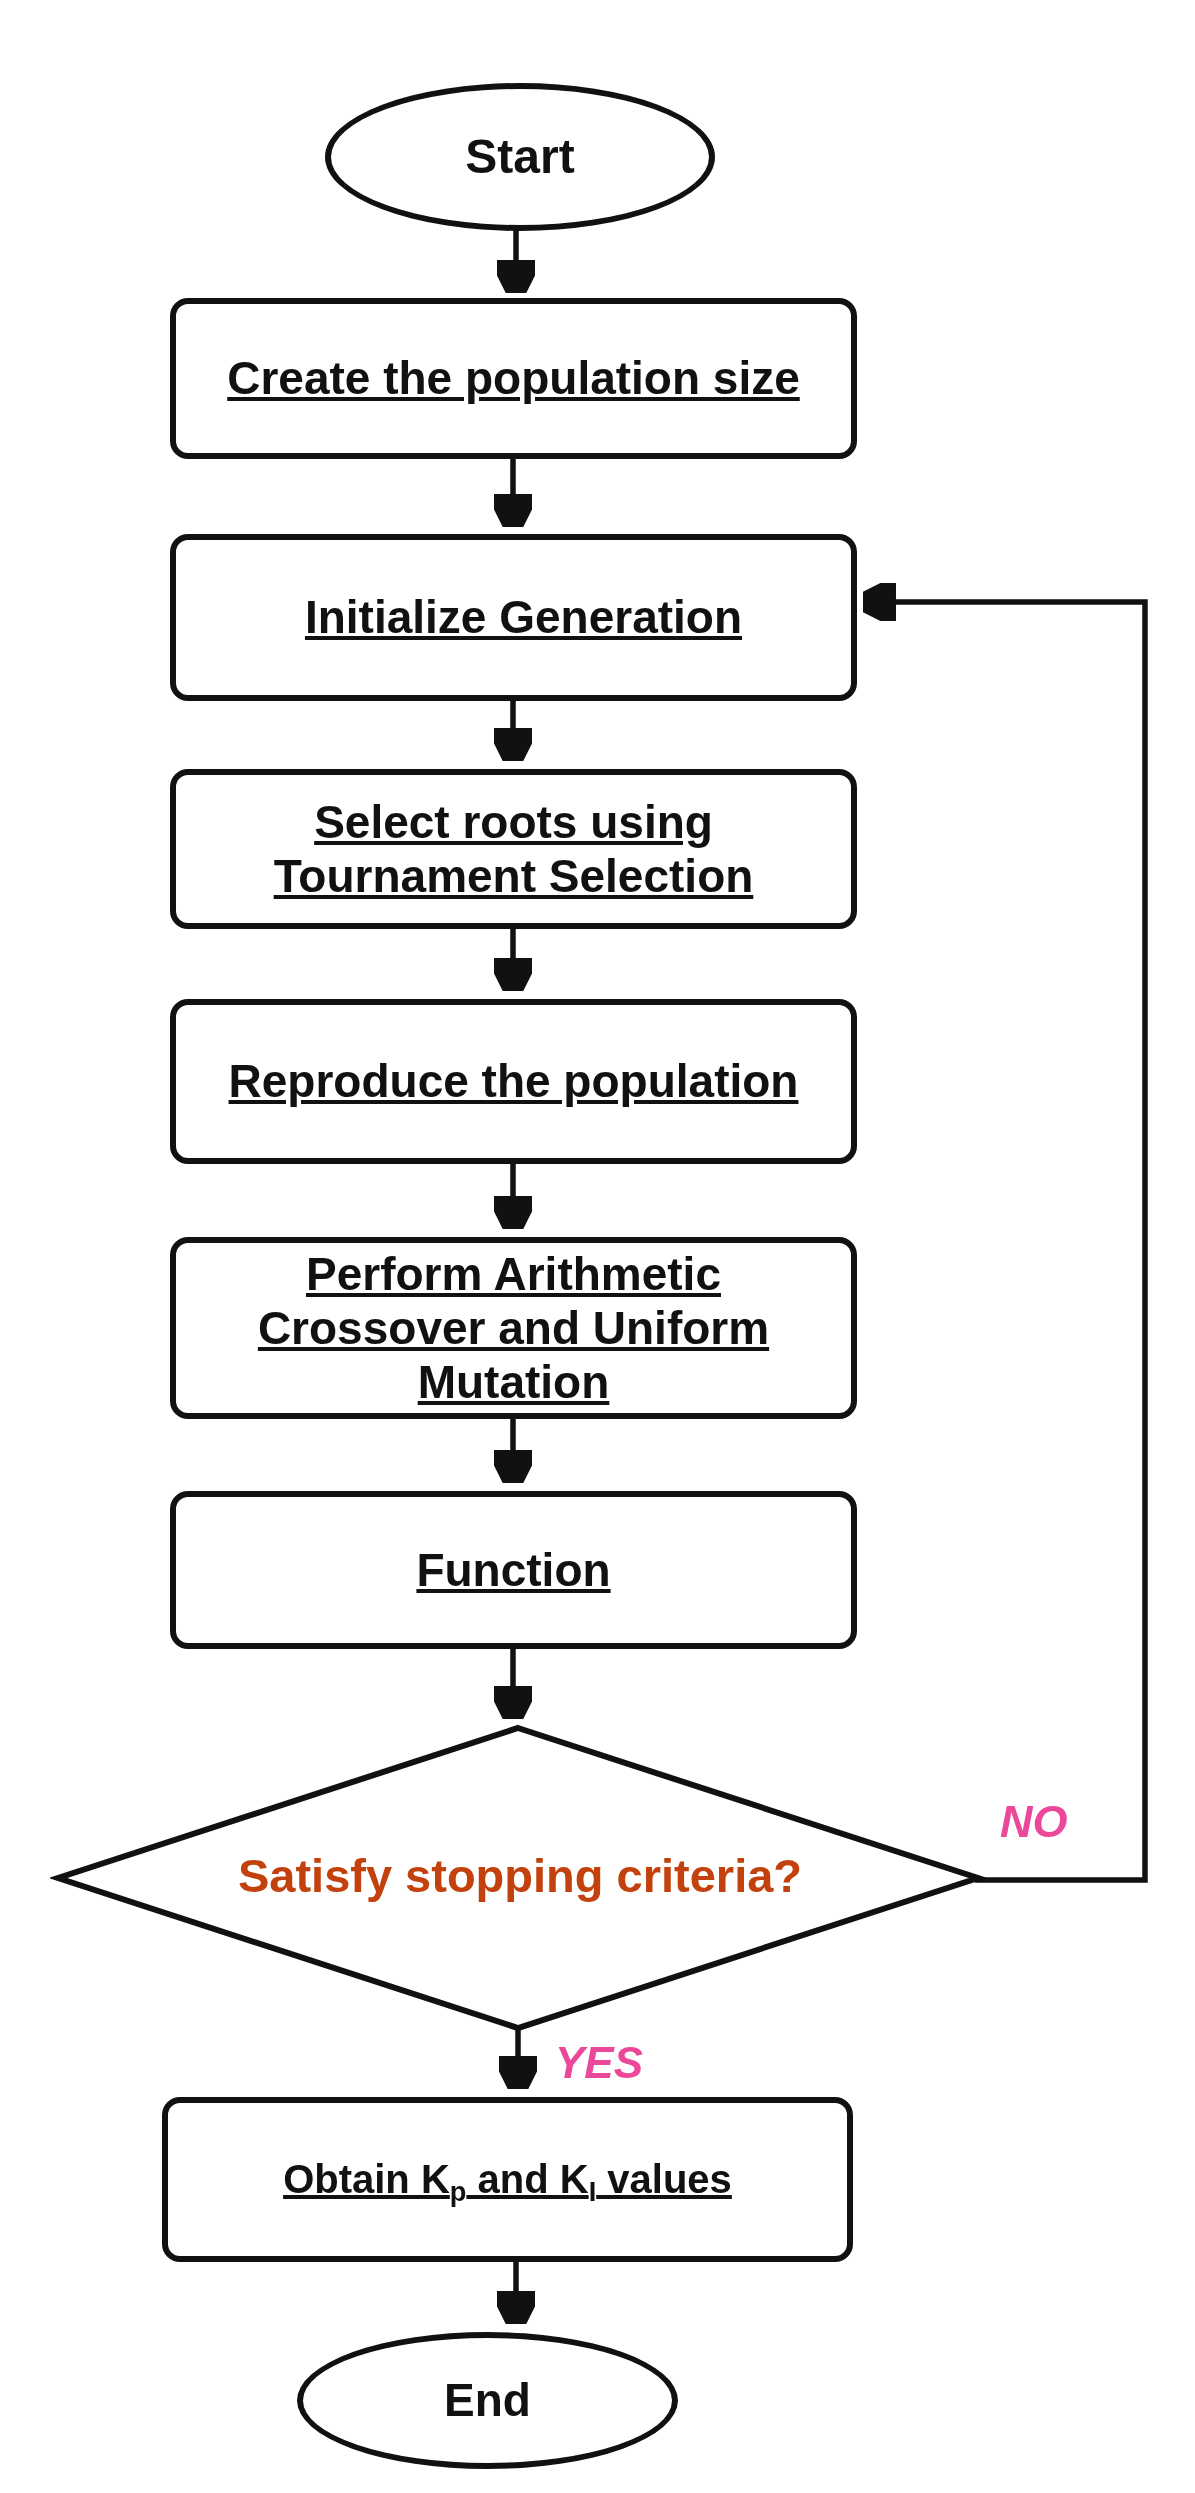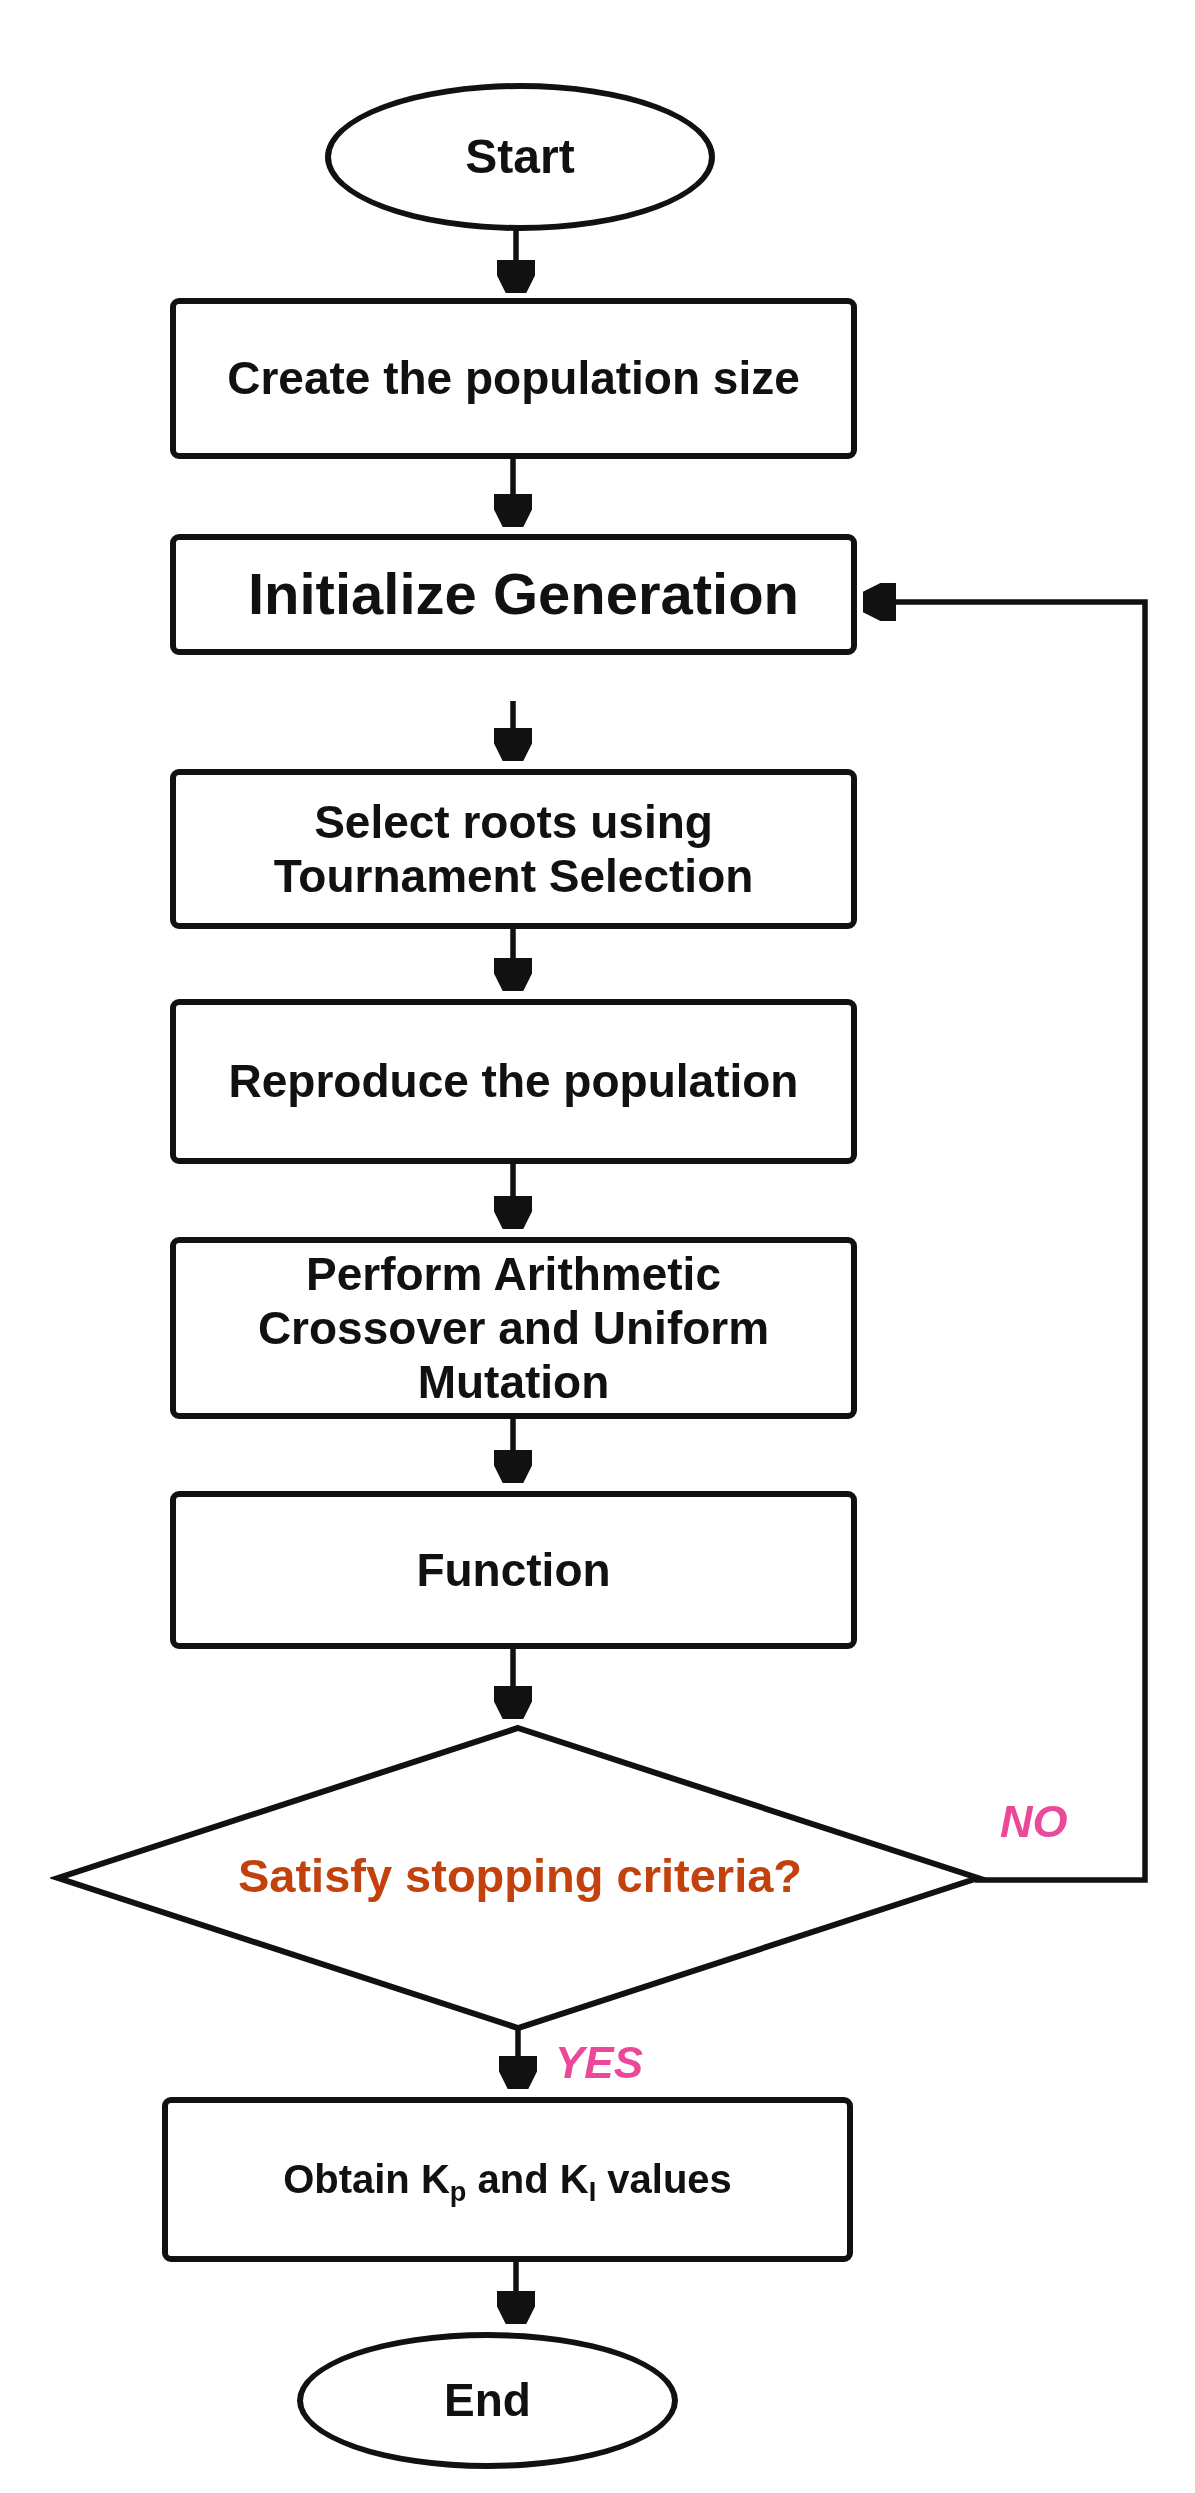--- a/index.html
+++ b/index.html
@@ -8,21 +8,21 @@
     font-family:"Liberation Sans", sans-serif; color:#111111; overflow:hidden;margin-top:36px;
   }
   .edges { position:absolute; left:0; top:0; z-index:1; }
   .edges path { stroke:#111111; stroke-width:5.5; fill:none; }
   .node {
     position:absolute; z-index:2; box-sizing:border-box;
     display:flex; align-items:center; justify-content:center;
     text-align:center; background:#ffffff; border:6px solid #111111;
     font-weight:bold; line-height:1.18;
   }
-  .rect    { border-radius:9px; }
+  .rect    { border-radius:18px;text-decoration:underline; }
   .ellipse { border-radius:50%; }
   .diamond-svg { position:absolute; z-index:2; }
   .diamond-svg polygon { fill:#ffffff; stroke:#111111; stroke-width:6; }
   .dlabel {
     position:absolute; z-index:3; text-align:center;
     font-weight:bold; color:#c2410c;
   }
   .branch {
     position:absolute; z-index:3; font-weight:bold; font-style:italic;
     color:#ec4899;
@@ -54,21 +54,21 @@
   </svg>
 
   <div class="node ellipse" style="left:325px; top:47px; width:390px; height:148px; font-size:48px;">
     <span class="lbl">Start</span>
   </div>
 
   <div class="node rect" style="left:170px; top:262px; width:687px; height:161px; font-size:46px;">
     <span class="lbl">Create the population size</span>
   </div>
 
-  <div class="node rect" style="left:170px; top:498px; width:687px; height:121px; font-size:58px;padding-left:20px;">
+  <div class="node rect" style="left:170px; top:498px; width:687px; height:167px; font-size:46px;padding-left:20px;">
     <span class="lbl">Initialize Generation</span>
   </div>
 
   <div class="node rect" style="left:170px; top:733px; width:687px; height:160px; font-size:46px;">
     <span class="lbl">
       <span class="line">Select roots using</span>
       <span class="line">Tournament Selection</span>
     </span>
   </div>
 

